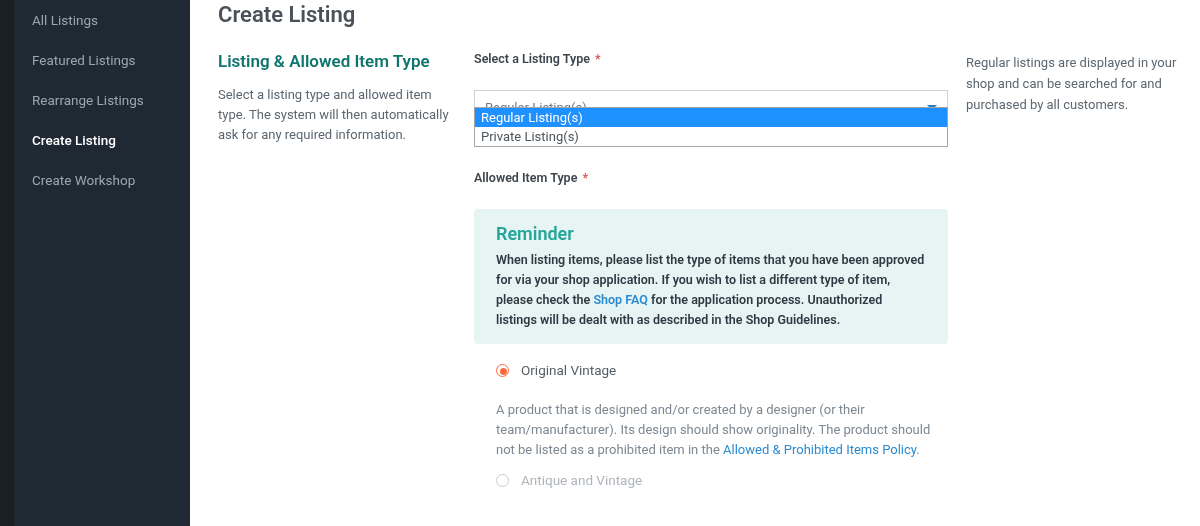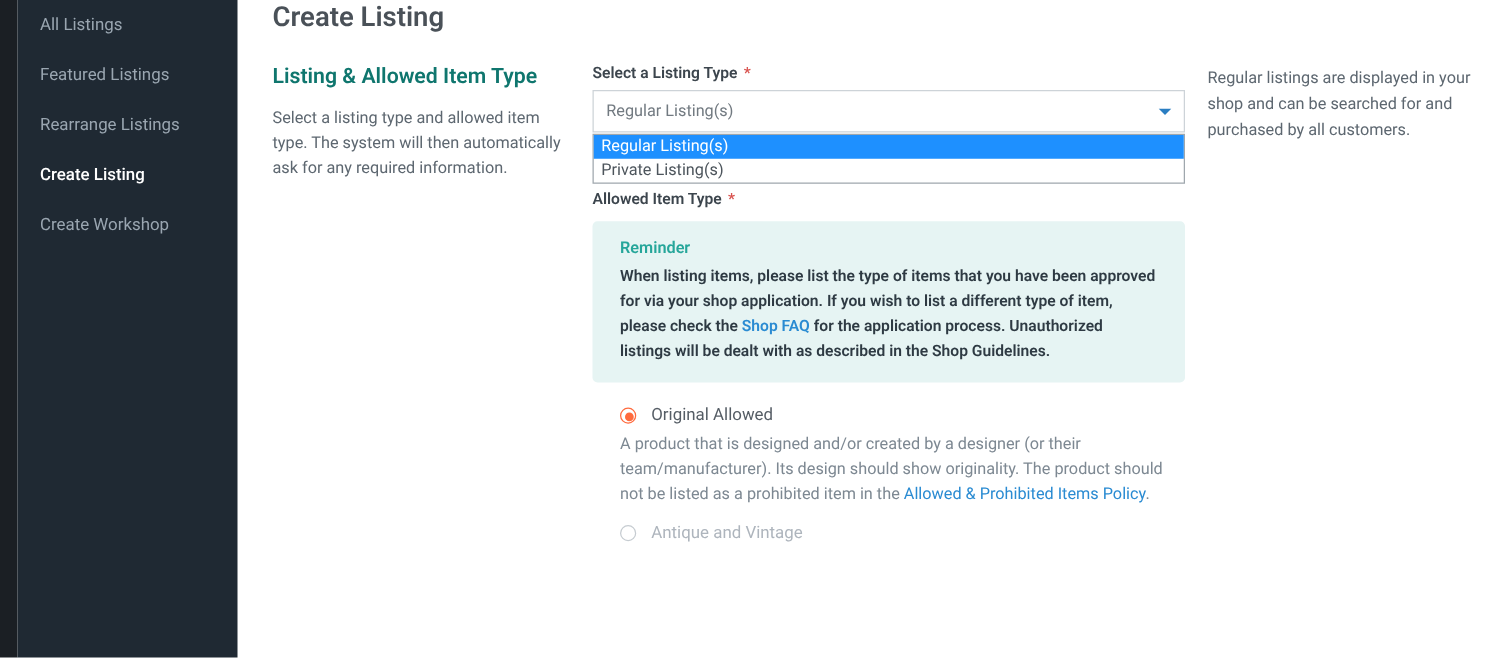--- a/index.html
+++ b/index.html
@@ -81,21 +81,21 @@
   }
   .section-desc {
     font-size: 13px;
     line-height: 1.55;
     color: #5d6770;
   }
   .field-label {
     font-size: 12.5px;
     font-weight: 600;
     color: #3c454d;
-    margin-bottom: 6px;
+    margin-bottom: 24px;
   }
   .field-label .req { color: #d9534f; margin-left: 2px; }
   .select-box {
     border: 1px solid #cdd3d8;
     height: 34px;
     display: flex;
     align-items: center;
     justify-content: space-between;
     padding: 0 10px;
     font-size: 13px;
@@ -131,21 +131,21 @@
   .reminder {
     background: #e6f4f3;
     border-radius: 4px;
     padding: 14px 22px;
     margin-top: 10px;
     margin-bottom: 18px;
   }
   .reminder-title {
     color: #26a69a;
     font-weight: 600;
-    font-size: 13px;
+    font-size: 18px;
     margin-bottom: 6px;
   }
   .reminder-body {
     font-size: 12.5px;
     line-height: 1.6;
     color: #2e3a43;
     font-weight: 600;
   }
   .reminder-body .link { color: #2a8bd2; font-weight: 600; cursor: pointer; }
   .radio-item { margin: 12px 0 12px 22px; }
@@ -166,21 +166,21 @@
     content: "";
     position: absolute;
     left: 3px; top: 3px;
     width: 7px; height: 7px;
     background: #ff6a3d;
     border-radius: 50%;
   }
   .radio-label { font-size: 13.5px; color: #555d65; }
   .radio-label.dim { color: #aeb5bd; }
   .radio-desc {
-    margin-top: 6px;
+    margin-top: 22px;
     font-size: 13px;
     color: #7d8892;
     line-height: 1.55;
   }
   .radio-desc .link { color: #2a8bd2; cursor: pointer; }
   .right-note {
     font-size: 13px;
     line-height: 1.6;
     color: #5d6770;
   }
@@ -243,21 +243,21 @@
       <div class="reminder">
         <div class="reminder-title">Reminder</div>
         <div class="reminder-body">
           <span>When listing items, please list the type of items that you have been approved for via your shop application. If you wish to list a different type of item, please check the </span><span class="link">Shop FAQ</span><span> for the application process. Unauthorized listings will be dealt with as described in the Shop Guidelines.</span>
         </div>
       </div>
 
       <div class="radio-item">
         <div class="radio-row">
           <span class="radio-circle selected"></span>
-          <span class="radio-label">Original Allowed</span>
+          <span class="radio-label">Original Vintage</span>
         </div>
         <div class="radio-desc">
           <span>A product that is designed and/or created by a designer (or their team/manufacturer). Its design should show originality. The product should not be listed as a prohibited item in the </span><span class="link">Allowed &amp; Prohibited Items Policy</span><span>.</span>
         </div>
       </div>
 
 
       <div class="radio-item">
         <div class="radio-row">
           <span class="radio-circle"></span>

